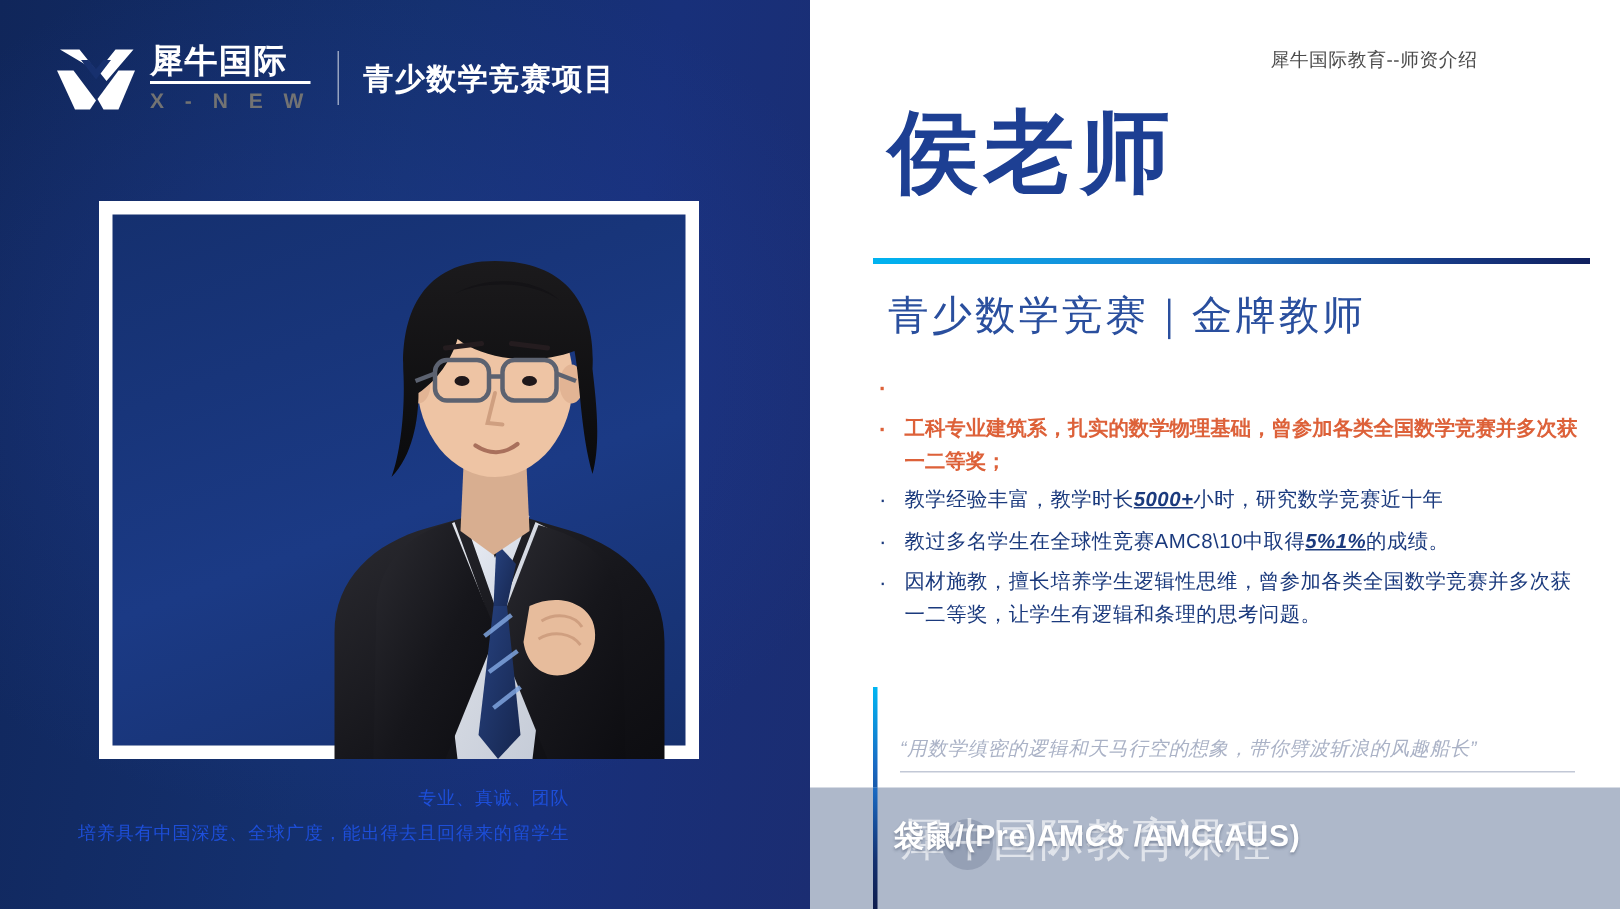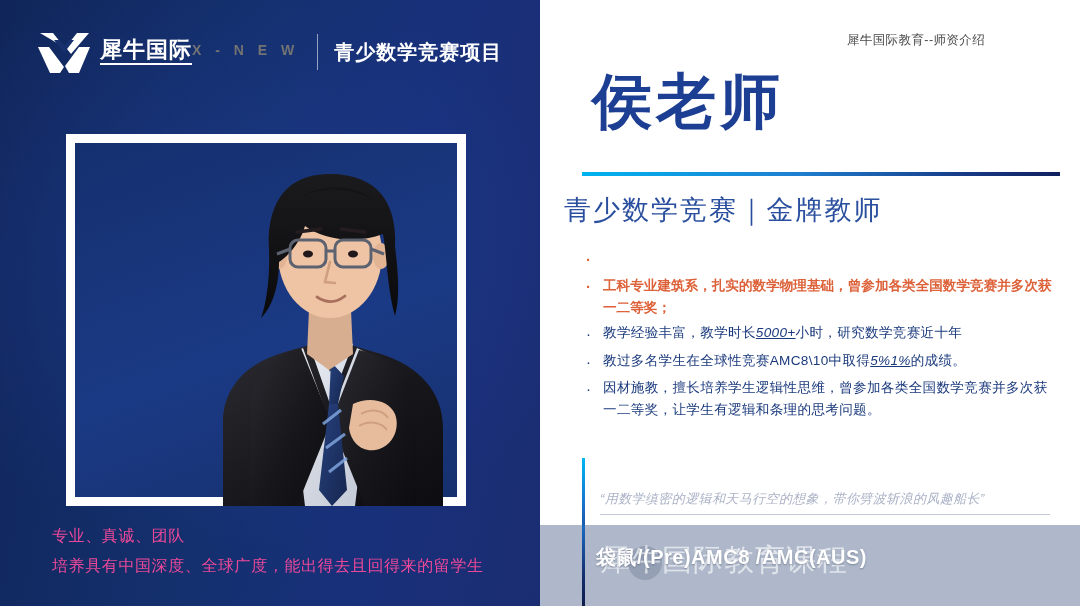--- a/index.html
+++ b/index.html
@@ -19,21 +19,21 @@
   }
   #left-panel-sheen{
     position:absolute;left:0;top:0;width:540px;height:606px;
     background:radial-gradient(ellipse 520px 420px at 44% 42%, rgba(40,70,170,.38) 0%, rgba(20,40,110,0) 70%);
     pointer-events:none;
   }
 
   
   #brand{position:absolute;left:36px;top:26px;display:flex;align-items:center;height:52px;}
   #brand-mark{width:56px;height:46px;margin-right:8px;flex:0 0 auto;}
-  #brand-words{display:flex;flex-direction:row;justify-content:flex-end;line-height:1;}
+  #brand-words{display:flex;flex-direction:column;justify-content:flex-end;line-height:1;}
   #brand-cn{
     color:#fff;font-size:22px;font-weight:bold;letter-spacing:1px;
     border-bottom:2px solid #fff;padding-bottom:2px;
   }
   #brand-en{
     color:#737373;font-size:14px;font-weight:bold;letter-spacing:5px;margin-top:4px;
     text-align:center;
   }
   #brand-sep{
     width:1px;height:36px;background:rgba(255,255,255,.55);
@@ -60,56 +60,56 @@
   }
   
   #portrait{
     position:absolute;left:205px;top:104px;width:250px;height:402px;
     overflow:hidden;
   }
   #portrait svg{display:block;}
 
   
   #left-footer{position:absolute;left:52px;top:521px;line-height:1.9;}
-  #left-footer div{color:#ec4899;font-size:16px;letter-spacing:.6px;}
+  #left-footer div{color:#1d4ed8;font-size:12px;letter-spacing:.6px;text-align:right;}
 
   
   #right-header{
     position:absolute;left:821px;top:32px;width:190px;
     text-align:center;color:#4a4a4a;font-size:12.5px;letter-spacing:.4px;
   }
 
   #teacher-name{
     position:absolute;left:592px;top:72px;
     color:#1d3f93;font-size:60px;font-weight:bold;letter-spacing:4px;line-height:1;
   }
 
   #title-rule{
     position:absolute;left:582px;top:172px;width:478px;height:4px;
     background:linear-gradient(90deg,#00b3f0 0%,#1f7fd0 45%,#173a86 80%,#10205e 100%);
   }
 
   #teacher-sub{
-    position:absolute;left:564px;top:192px;
+    position:absolute;left:592px;top:192px;
     color:#2a4f9e;font-size:27px;letter-spacing:2px;
   }
 
   #bullets{position:absolute;left:586px;top:248px;width:468px;}
   .bullet{display:flex;align-items:flex-start;margin-bottom:3px;}
   .bullet .dot{
     flex:0 0 auto;width:17px;text-align:left;
     font-size:15px;line-height:1.62;
   }
   .bullet .btxt{flex:1 1 auto;font-size:13.6px;line-height:1.62;}
 
   .bullet.hot .dot,.bullet.hot .btxt{color:#dd6139;font-weight:bold;}
   .bullet.cool .dot,.bullet.cool .btxt{color:#1b3a7d;}
   .bullet.cool .btxt{letter-spacing:.3px;}
 
-  .hl{font-weight:normal;font-style:italic;text-decoration:underline;}
+  .hl{font-weight:bold;font-style:italic;text-decoration:underline;}
 
   #quote-rule{
     position:absolute;left:582px;top:458px;width:3px;height:148px;
     background:linear-gradient(180deg,#00b6f2 0%,#1a6bc4 35%,#16306f 70%,#101c4e 100%);
   }
 
   #quote{
     position:absolute;left:600px;top:490px;width:450px;
     color:#aab2c6;font-size:13px;font-style:italic;letter-spacing:.4px;
     border-bottom:1px solid #c2c8d6;padding-bottom:6px;white-space:nowrap;

